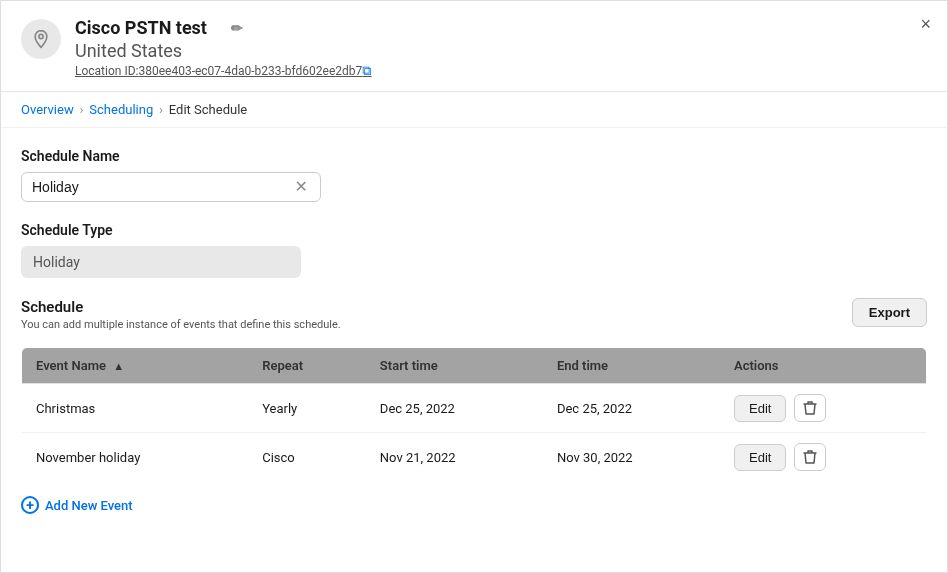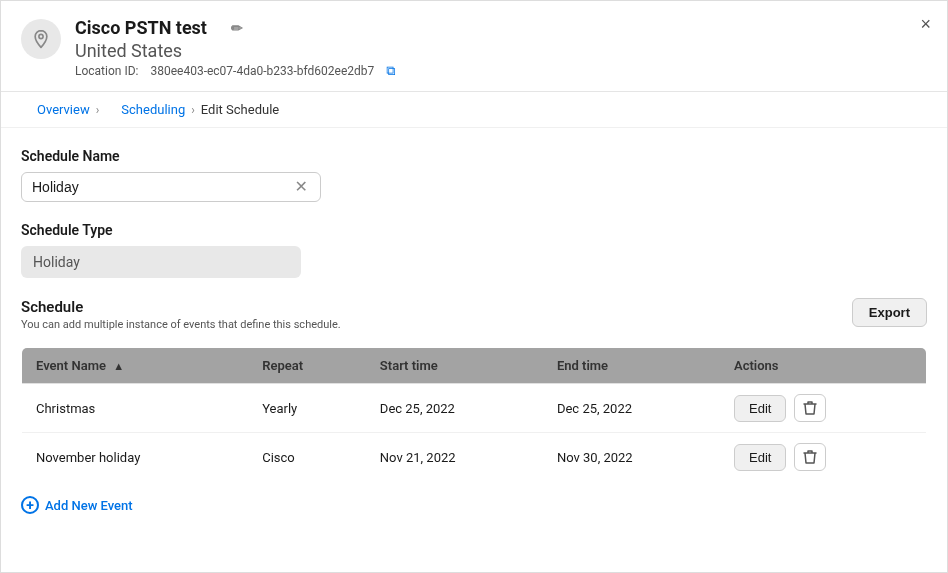--- a/index.html
+++ b/index.html
@@ -57,21 +57,22 @@
       font-size: 18px;
       color: #555;
       margin-top: 2px;
     }
     .header-location {
       font-size: 12px;
       color: #555;
       margin-top: 2px;
       display: flex;
       align-items: center;
-      gap: 12px;
+      gap: 0;
+      text-decoration: underline;
     }
     .copy-icon {
       color: #0073e6;
       cursor: pointer;
       font-size: 13px;
     }
     .close-btn {
       position: absolute;
       top: 14px;
       right: 16px;
@@ -89,21 +90,20 @@
       display: flex;
       align-items: center;
       gap: 6px;
       font-size: 13px;
       border-bottom: 1px solid #f0f0f0;
     }
     .breadcrumb-link {
       color: #0073e6;
       cursor: pointer;
       text-decoration: none;
-      margin-left: 16px;
     }
     .breadcrumb-sep { color: #888; font-size: 12px; }
     .breadcrumb-current { color: #333; }
 
     
     .content { padding: 20px 20px 20px 20px; }
 
     .section-label {
       font-size: 14px;
       font-weight: 600;

